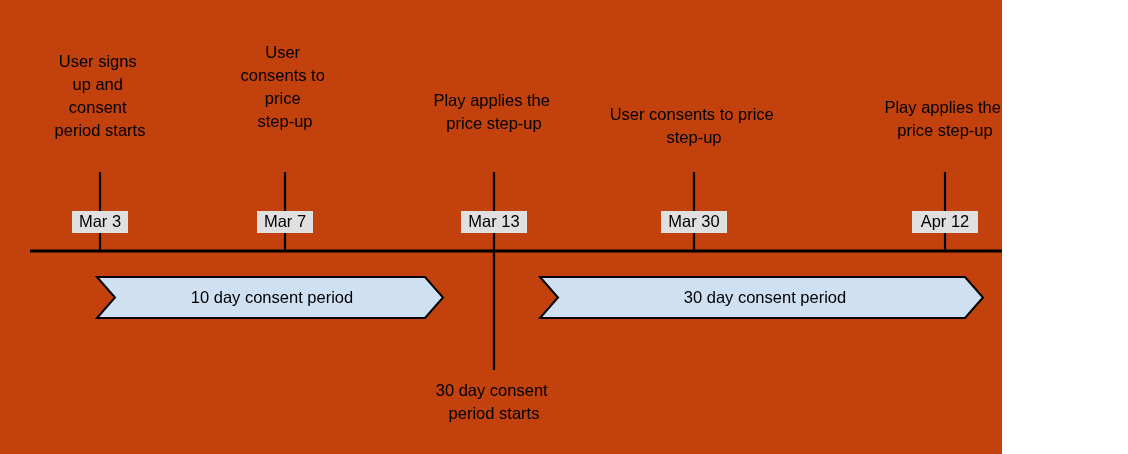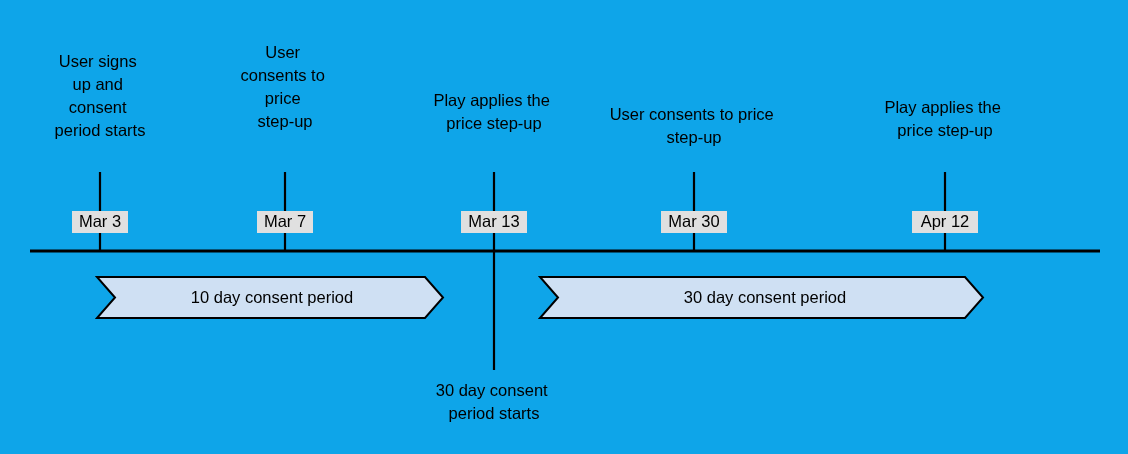--- a/index.html
+++ b/index.html
@@ -5,23 +5,23 @@
   html, body {
     margin: 0;
     padding: 0;
     background: #ffffff;
   }
   body {
     font-family: "Liberation Sans", sans-serif;
   }
   #canvas {
     position: relative;
-    width: 1128px;
+    width: 1002px;
     height: 454px;
-    background: #0ea5e9;
+    background: #c2410c;
     overflow: hidden;
   }
   svg#diagram {
     position: absolute;
     left: 0;
     top: 0;
     width: 1128px;
     height: 454px;
   }
   .axis-line {

